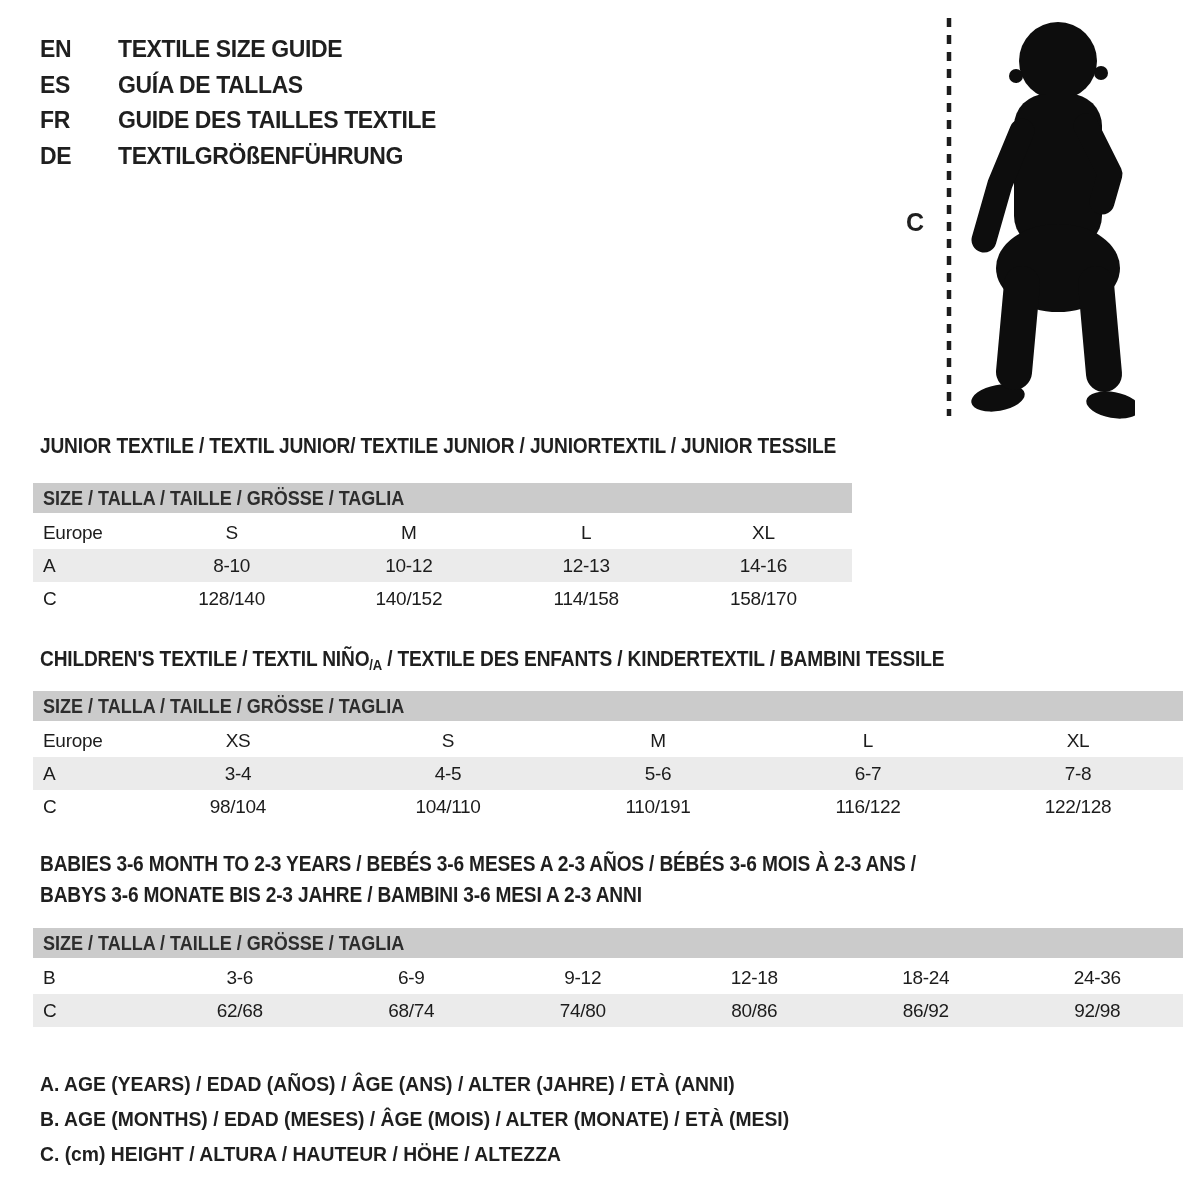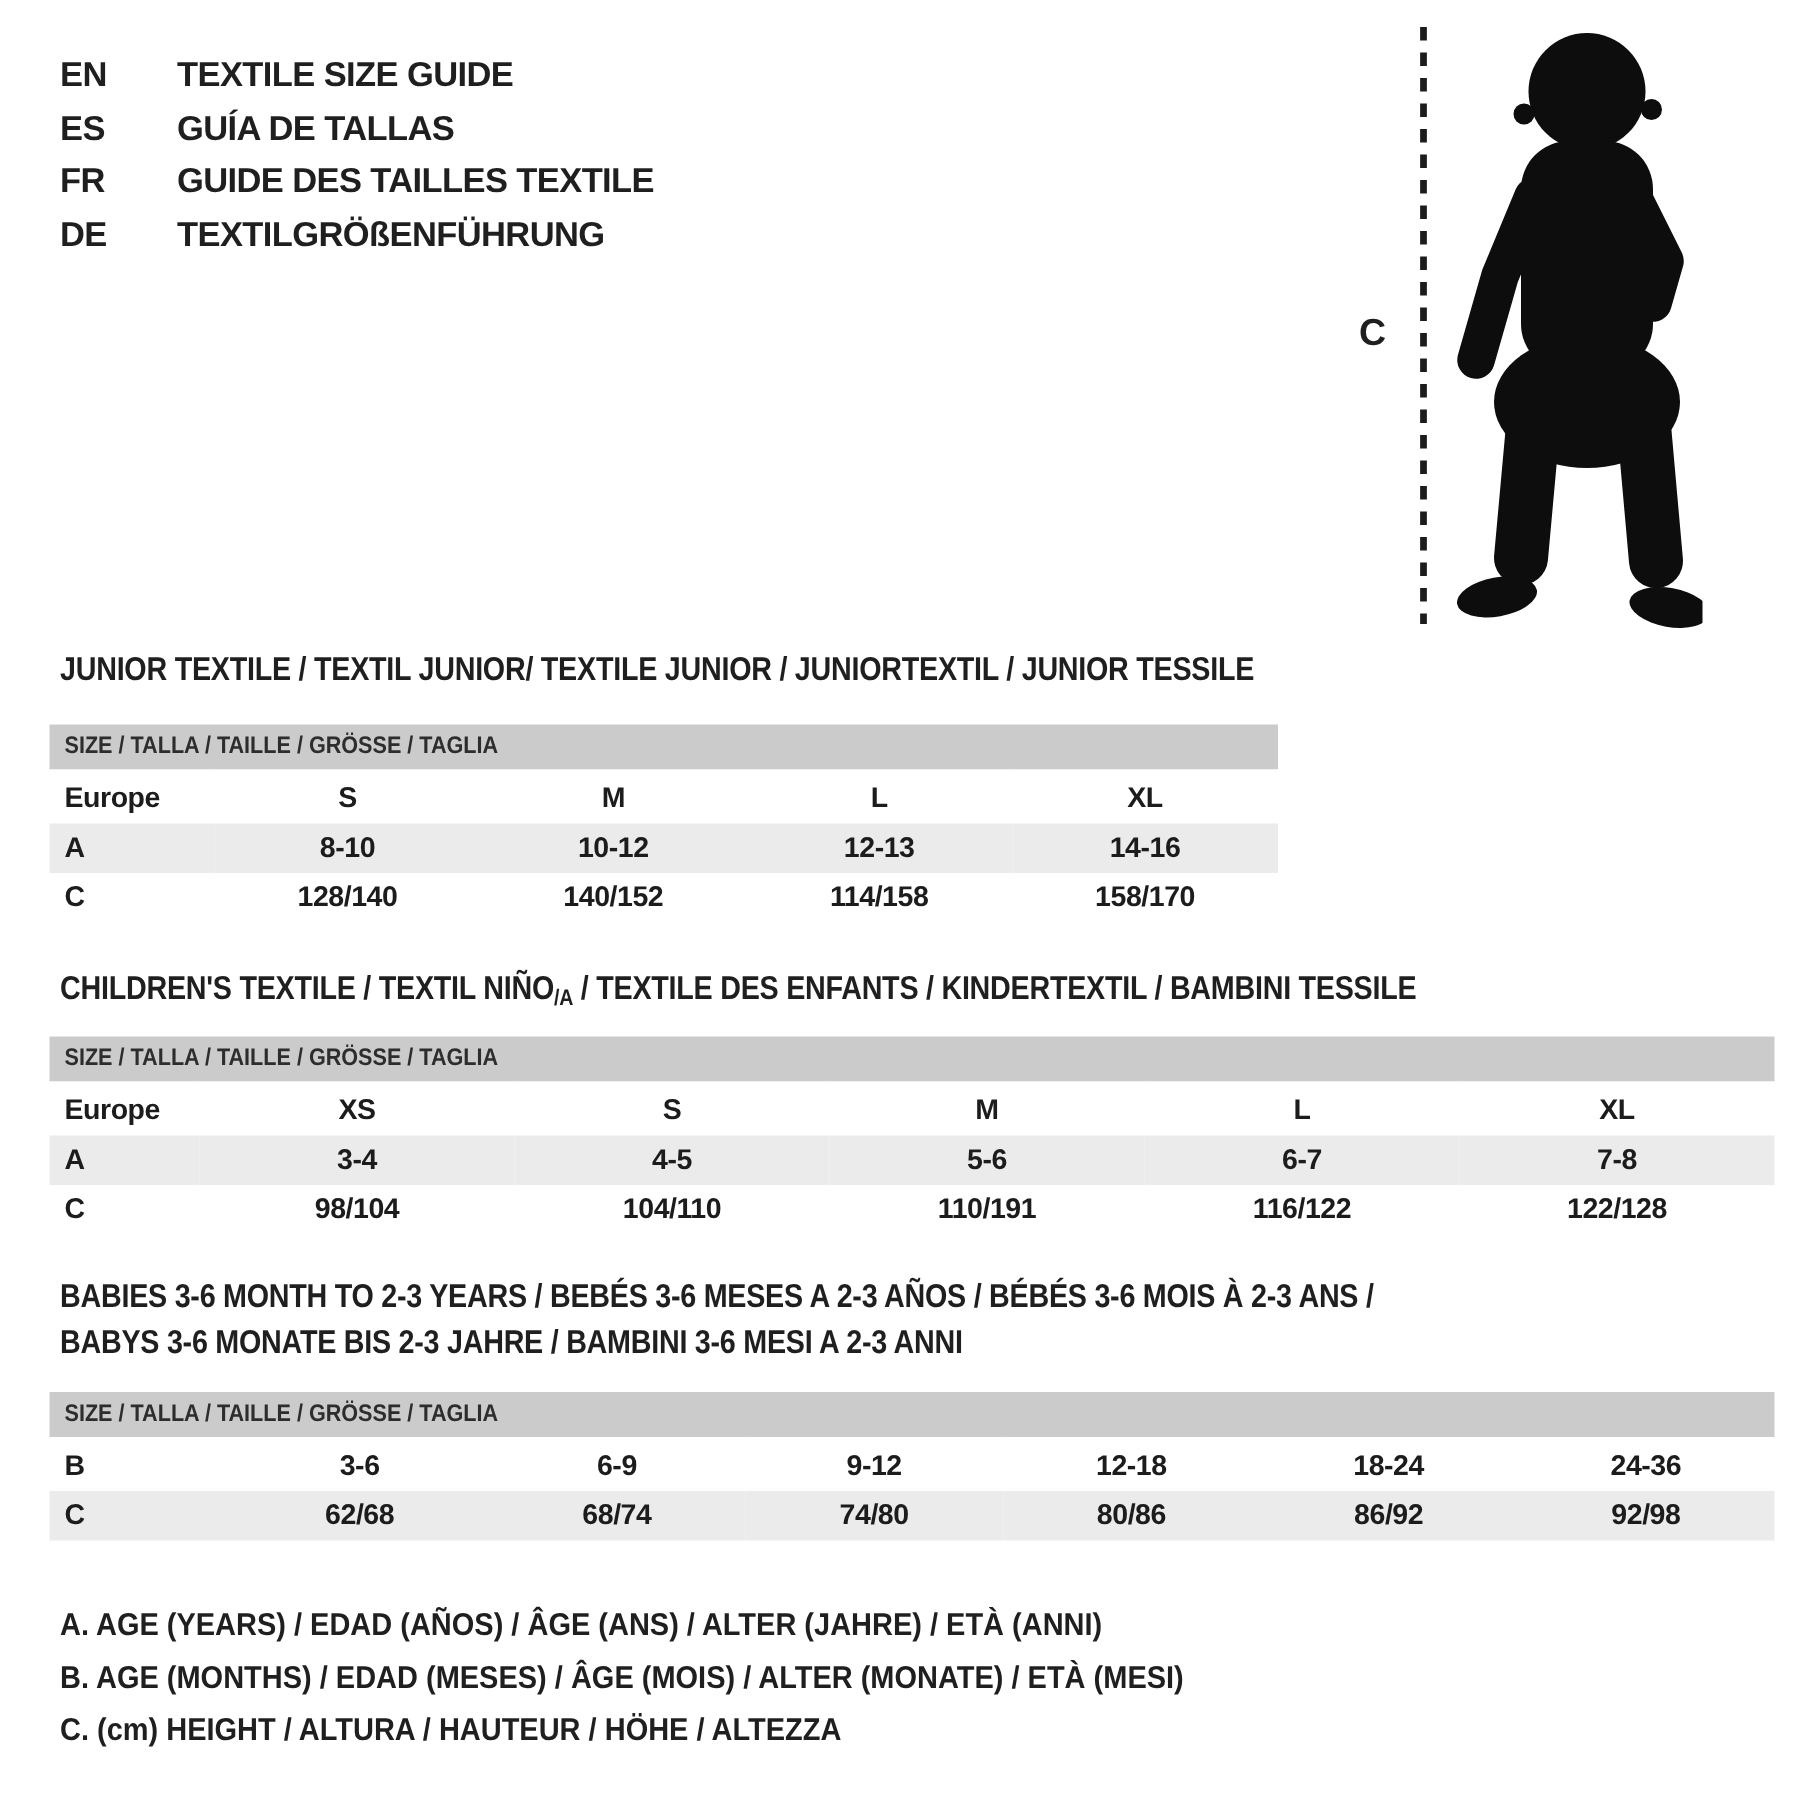--- a/index.html
+++ b/index.html
@@ -24,24 +24,24 @@
   .title-children{left:40px;top:646px;}
   .title-babies-1{left:40px;top:851px;}
   .title-babies-2{left:40px;top:882px;}
   .sub-a{font-size:15px;position:relative;top:4px;}
 
   
   table.size-table{position:absolute;border-collapse:collapse;table-layout:fixed;}
   .t-junior{left:33px;top:483px;width:819px;}
   .t-children{left:33px;top:691px;width:1150px;}
   .t-babies{left:33px;top:928px;width:1150px;}
-  table.size-table th{background:#cbcbcb;text-align:left;font-weight:700;font-size:16px;
+  table.size-table th{background:#cbcbcb;text-align:left;font-weight:700;font-size:20px;
       color:#2d2d2d;height:30px;padding:0 0 0 10px;border-bottom:3px solid #fff;}
   table.size-table th .cond{display:inline-block;transform:scaleX(0.9);transform-origin:0 50%;white-space:nowrap;}
-  table.size-table td{height:33px;font-size:19px;font-weight:700;text-align:center;
+  table.size-table td{height:33px;font-size:19px;font-weight:400;text-align:center;
       padding:0;letter-spacing:-0.3px;vertical-align:middle;color:#1c1c1c;}
   table.size-table td.lab{text-align:left;padding-left:10px;}
   tr.r-alt td{background:#ebebeb;}
   tr.r-plain td{background:#ffffff;}
 
   
   .legend{position:absolute;left:40px;top:1066px;}
   .legend-line{font-weight:700;font-size:21px;line-height:35px;white-space:nowrap;
                transform:scaleX(0.92);transform-origin:0 50%;}
 </style>

